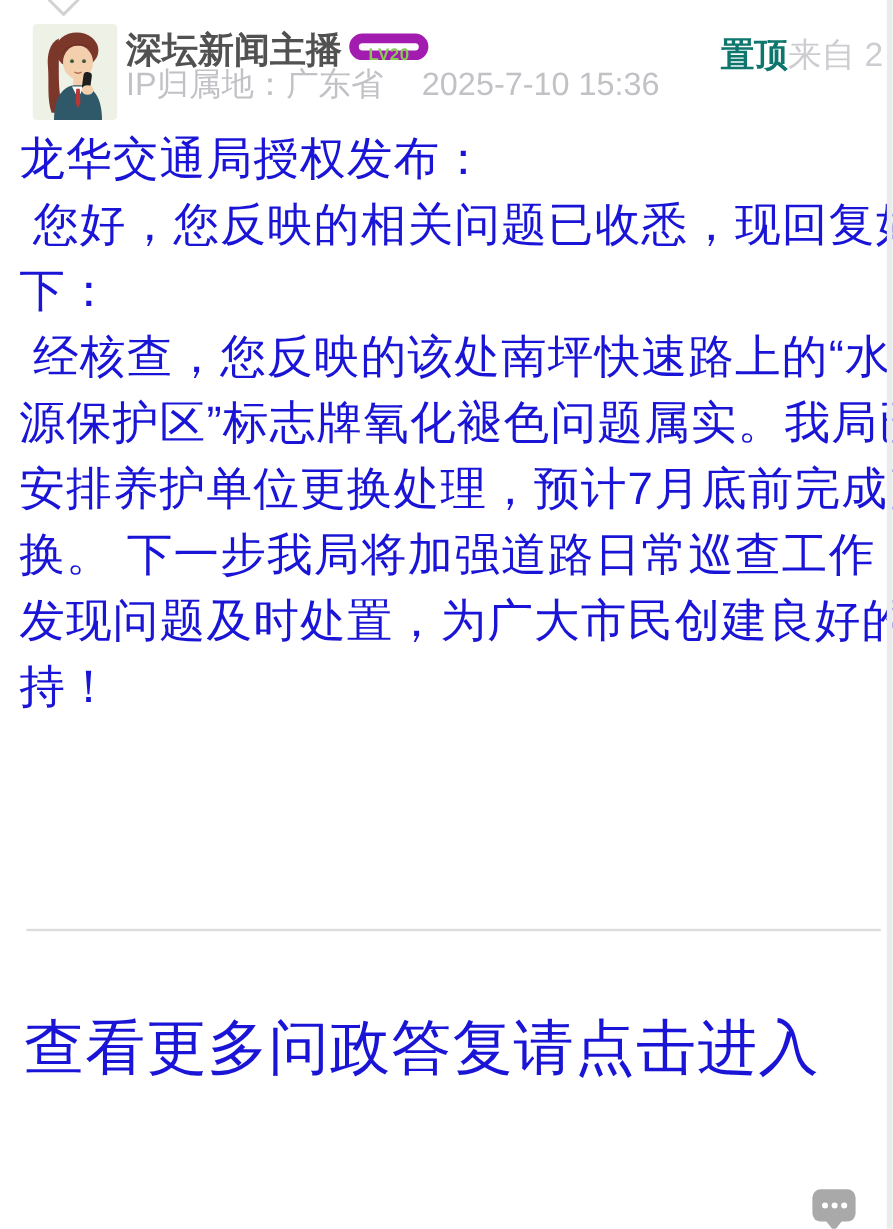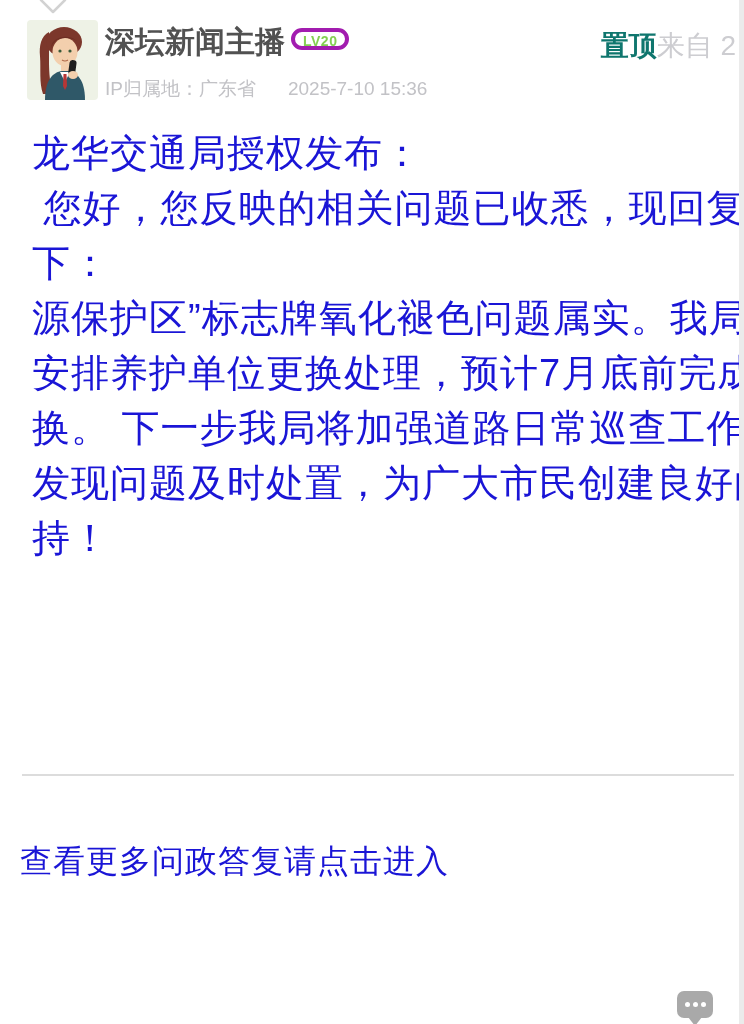--- a/index.html
+++ b/index.html
@@ -21,53 +21,53 @@
     border-radius:4px; overflow:hidden; cursor:pointer;
   }
   .username {
     position:absolute; left:105px; top:22px;
     font-size:30px; font-weight:bold; color:#515151;
     cursor:pointer; white-space:nowrap;
   }
   .lv-badge {
     position:absolute; left:291px; top:28px;
     height:22px; padding:0 8px;
-    border:4px solid #a21caf; border-radius:12px;
+    border:8px solid #a21caf; border-radius:12px;
     color:#84cf52; font-size:14px; font-weight:bold;
     line-height:18px; letter-spacing:0.5px;
   }
   .top-right {
     position:absolute; right:8px; top:27px;
     font-size:28px; white-space:nowrap;
   }
   .pinned { color:#0f766e; font-weight:bold; }
   .from { color:#cdcdd1; margin-left:0; }
   .meta-line {
-    position:absolute; left:105px; top:76px;
-    font-size:19px; color:#c2c2c6; white-space:nowrap;
+    position:absolute; left:105px; top:52px;
+    font-size:27px; color:#c2c2c6; white-space:nowrap;
   }
   .meta-line .timestamp { margin-left:32px; }
 
   
   .post-body {
-    position:absolute; left:32px; top:106px; width:712px;margin-top:20px;
+    position:absolute; left:16px; top:106px; width:712px;
   }
   .post-line {
     font-size:38px; line-height:55px; color:#1a15d6;
     white-space:pre; letter-spacing:1px;
   }
 
   .divider {
     position:absolute; left:22px; top:774px; width:712px; height:2px;
     background:#dcdcdc;
   }
 
   .more-link {
     position:absolute; left:20px; top:840px;
-    font-size:32px; color:#1a15d6; letter-spacing:1px;
+    font-size:50px; color:#1a15d6; letter-spacing:1px;
     cursor:pointer; white-space:nowrap;
   }
 
   
   .comment-bubble {
     position:absolute; left:677px; top:991px; width:36px; height:27px;
     background:#a9a9a9; border-radius:7px; cursor:pointer;
     display:flex; align-items:center; justify-content:center; gap:3px;
   }
   .comment-bubble .dot {
@@ -133,20 +133,21 @@
 </div>
 
 <div class="meta-line">
   <span>IP归属地：广东省</span><span class="timestamp">2025-7-10 15:36</span>
 </div>
 
 <div class="post-body">
   <div class="post-line">龙华交通局授权发布：</div>
   <div class="post-line"> 您好，您反映的相关问题已收悉，现回复如</div>
   <div class="post-line">下：</div>
+  <div class="post-line"> 经核查，您反映的该处南坪快速路上的“水</div>
   <div class="post-line">源保护区”标志牌氧化褪色问题属实。我局已</div>
   <div class="post-line">安排养护单位更换处理，预计7月底前完成更</div>
   <div class="post-line">换。 下一步我局将加强道路日常巡查工作，</div>
   <div class="post-line">发现问题及时处置，为广大市民创建良好的</div>
   <div class="post-line">持！</div>
 </div>
 
 <div class="divider"></div>
 
 <div class="more-link">查看更多问政答复请点击进入</div>

